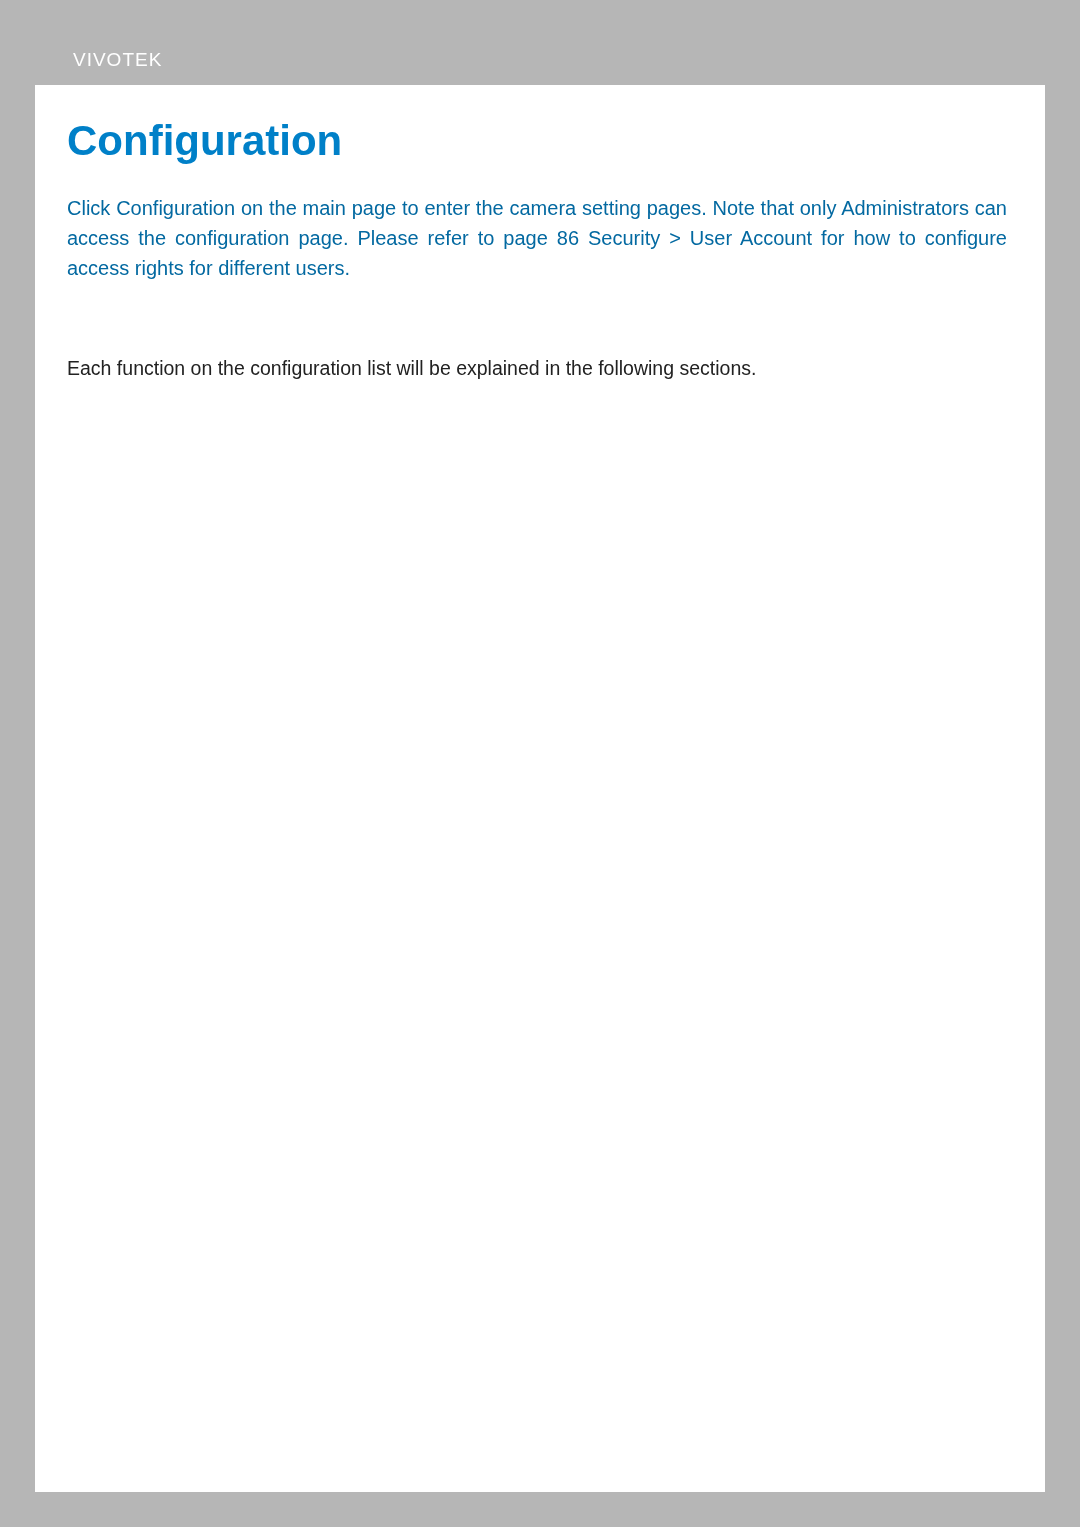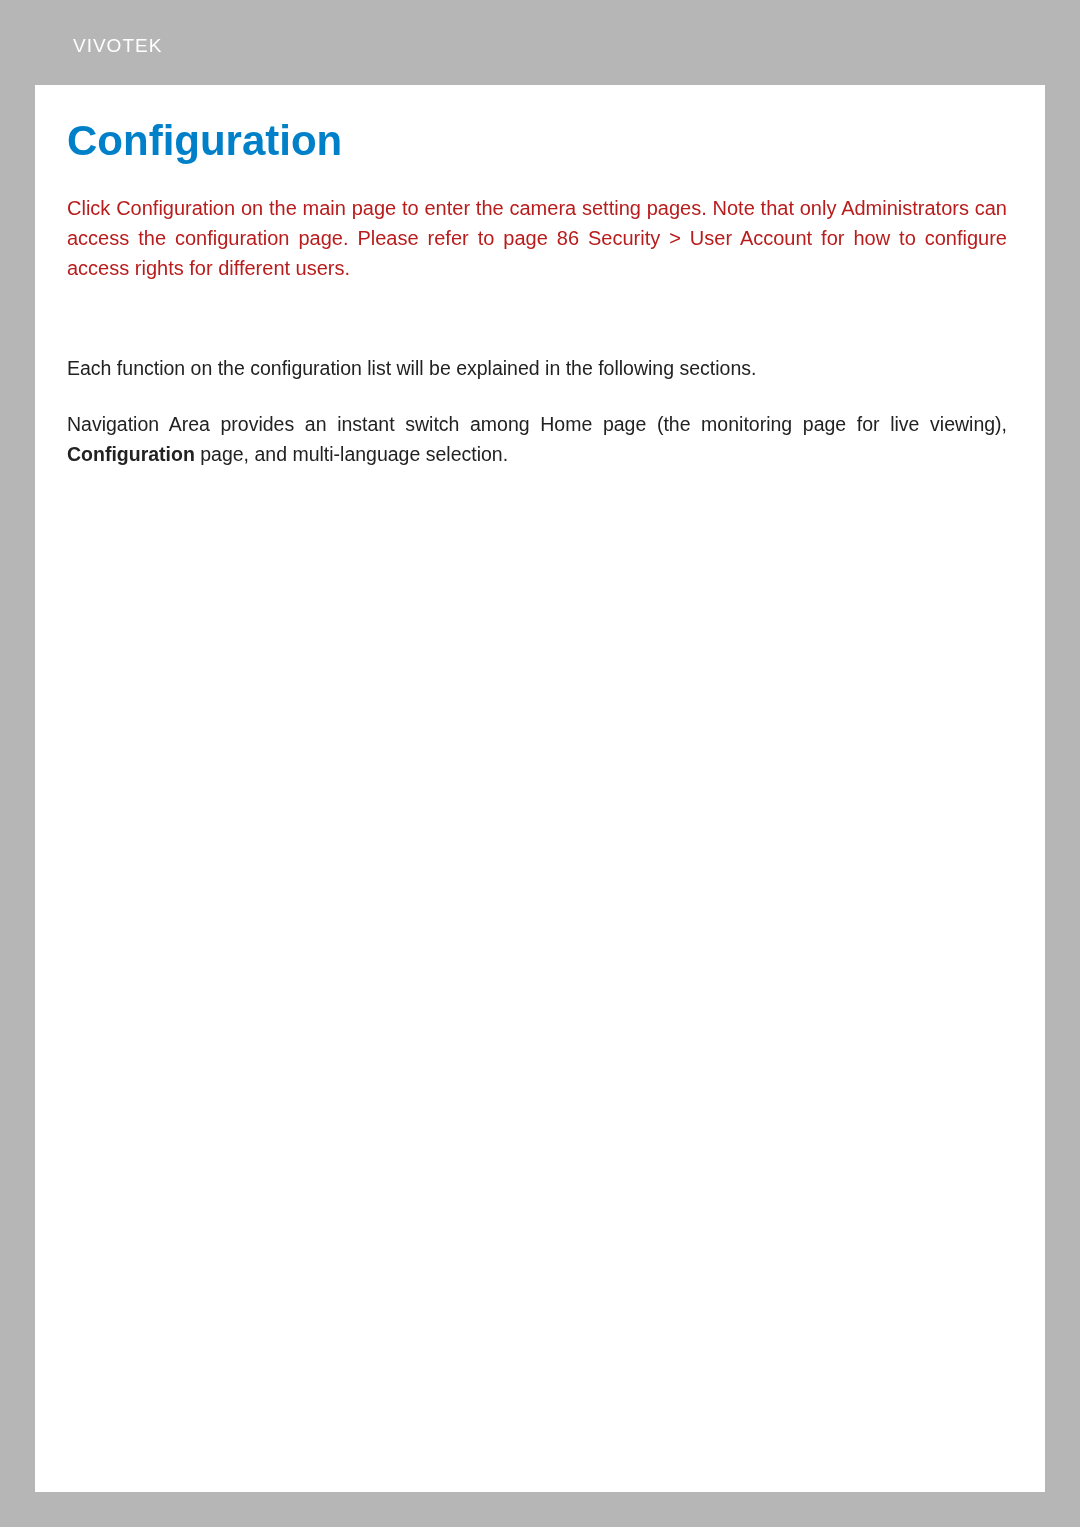--- a/index.html
+++ b/index.html
@@ -20,40 +20,40 @@
       top: 35px;
       left: 35px;
       right: 35px;
       bottom: 35px;
     }
     .header-bar {
       height: 52px;
       background: #b6b6b6;
       border-bottom: 2px solid #fff;
       display: flex;
-      align-items: flex-start;
+      align-items: center;
       padding-left: 38px;
     }
     .header-text {
       color: #fff;
       font-size: 19px;
       letter-spacing: 1px;
     }
     .content {
       padding: 30px 38px 0 32px;
     }
     .title {
       color: #0080c8;
       font-size: 42px;
       font-weight: bold;
       margin-bottom: 28px;
     }
     .intro-text {
       font-size: 20px;
-      color: #b91c1c;
+      color: #0369a1;
       line-height: 1.5;
       text-align: justify;
       margin-bottom: 70px;
     }
     .diagram-area {
       position: relative;
       height: 560px;
       margin-bottom: 40px;
     }
     .config-list-box {
@@ -172,18 +172,15 @@
   </div>
 
   <div class="content">
     <h1 class="title">Configuration</h1>
 
     <p class="intro-text">Click Configuration on the main page to enter the camera setting pages. Note that only Administrators can access the configuration page. Please refer to page 86 Security &gt; User Account for how to configure access rights for different users.</p>
 
 
     <p class="body-text">Each function on the configuration list will be explained in the following sections.</p>
 
-    <p class="body-text-justify">
-      <span>Navigation Area provides an instant switch among Home page (the monitoring page for live viewing), </span><span class="bold">Configuration</span><span> page, and multi-language selection.</span>
-    </p>
   </div>
 
 </div>
 
 </body></html>

